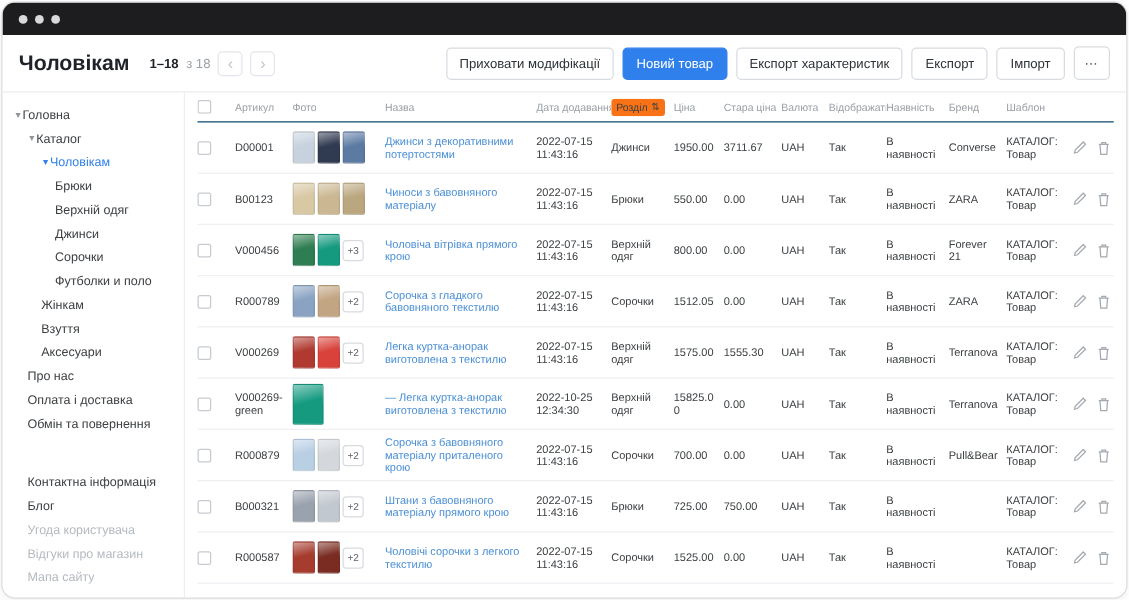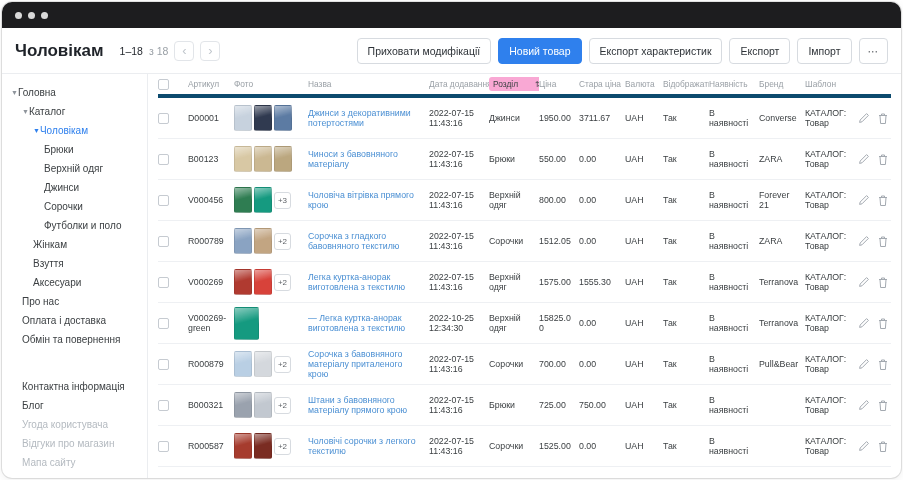--- a/index.html
+++ b/index.html
@@ -5,41 +5,41 @@
   * { box-sizing: border-box; margin: 0; padding: 0; }
   html,body { width: 903px; height: 480px; background: #fff; font-family: "Liberation Sans", sans-serif; }
   .window { width: 899px; height: 476px; margin: 2px; border-radius: 10px; overflow: hidden;
             box-shadow: 0 0 0 1px rgba(0,0,0,.10), 0 2px 10px rgba(0,0,0,.07);
             display: flex; flex-direction: column; background: #fff; }
   .titlebar { height: 26px; background: #1d1d1f; display: flex; align-items: center; padding-left: 13px; gap: 6px; flex: 0 0 auto; }
   .dot { width: 7px; height: 7px; border-radius: 50%; background: #d9d9d9; }
   .toolbar { height: 46px; border-bottom: 1px solid #ebedf0; display: flex; align-items: center; padding: 0 13px; gap: 10px; flex: 0 0 auto; }
   .page-title { font-size: 17px; font-weight: bold; color: #1f2329; }
   .pagination { display: flex; align-items: center; gap: 6px; font-size: 10.5px; margin-left: 6px; }
-  .pg-range { font-weight: normal; color: #1f2329; }
+  .pg-range { font-weight: bold; color: #1f2329; }
   .pg-total { color: #9aa0a6; }
   .pg-btn { width: 20px; height: 20px; border: 1px solid #e2e5e9; border-radius: 4px; background: #fff; color: #c0c6cc;
             font-size: 13px; display: flex; align-items: center; justify-content: center; cursor: pointer; }
   .toolbar-right { margin-left: auto; display: flex; gap: 7px; align-items: center; }
   .btn { font-family: inherit; font-size: 10.5px; color: #2e3338; background: #fff; border: 1px solid #d7dbe0;
          border-radius: 4px; padding: 6px 10px; white-space: nowrap; cursor: pointer; }
   .btn.primary { background: #2f80ed; border-color: #2f80ed; color: #fff; }
   .btn.more { padding: 6px 8px; color: #5f6368; letter-spacing: 1px; }
   .main { flex: 1; display: flex; min-height: 0; }
   .sidebar { width: 146px; flex: 0 0 auto; border-right: 1px solid #ebedf0; padding: 9px 0; font-size: 10px; color: #3c4043; overflow: hidden; }
   .sb-item { height: 19px; display: flex; align-items: center; gap: 0; white-space: nowrap; cursor: pointer; }
   .sb-item .chev { font-size: 7px; color: #8f959c; }
   .sb-item.selected { color: #2f80ed; }
   .sb-item.selected .chev { color: #2f80ed; }
   .sb-item.muted { color: #b4bac0; }
   .content { flex: 1; min-width: 0; padding: 0 10px; overflow: hidden; }
   .trow { display: grid; grid-template-columns: 30px 46px 74px minmax(80px,1fr) 60px 50px 40px 46px 38px 46px 50px 46px 52px 34px; align-items: center; }
-  .thead { height: 24px; border-bottom: 4px solid #0c4a6e; color: #9aa0a6; font-size: 8.4px; }
+  .thead { height: 24px; border-bottom: 1px solid #0c4a6e; color: #9aa0a6; font-size: 8.4px; }
   .th { padding-right: 4px; white-space: nowrap; overflow: hidden; }
-  .hl { display: inline-flex; align-items: center; gap: 17px; background: #f9a8d4; color: #3c4043; border-radius: 3px; padding: 2px 4px; cursor: pointer; }
+  .hl { display: inline-flex; align-items: center; gap: 3px; background: #f97316; color: #3c4043; border-radius: 3px; padding: 2px 4px; cursor: pointer; }
   .sorticon { font-size: 8px; color: #3c4043; }
   .row { min-height: 41px; border-bottom: 1px solid #eef0f3; font-size: 8.8px; color: #3c4043; padding: 3px 0; }
   .cell { padding-right: 4px; overflow-wrap: break-word; }
   .checkbox { width: 11px; height: 11px; border: 1px solid #c6cbd1; border-radius: 2px; background: #fff; cursor: pointer; }
   .photos { display: flex; gap: 2px; align-items: center; }
   .thumb { width: 18px; height: 26px; border-radius: 2px; border: 1px solid rgba(0,0,0,.08); flex: 0 0 auto; }
   .thumb.large { width: 25px; height: 33px; }
   .thumb-badge { min-width: 17px; height: 17px; padding: 0 2px; border: 1px solid #d7dbe0; border-radius: 3px; background: #fff;
                  color: #5f6368; font-size: 8px; display: flex; align-items: center; justify-content: center; }
   .name { color: #4a8fd3; cursor: pointer; }

